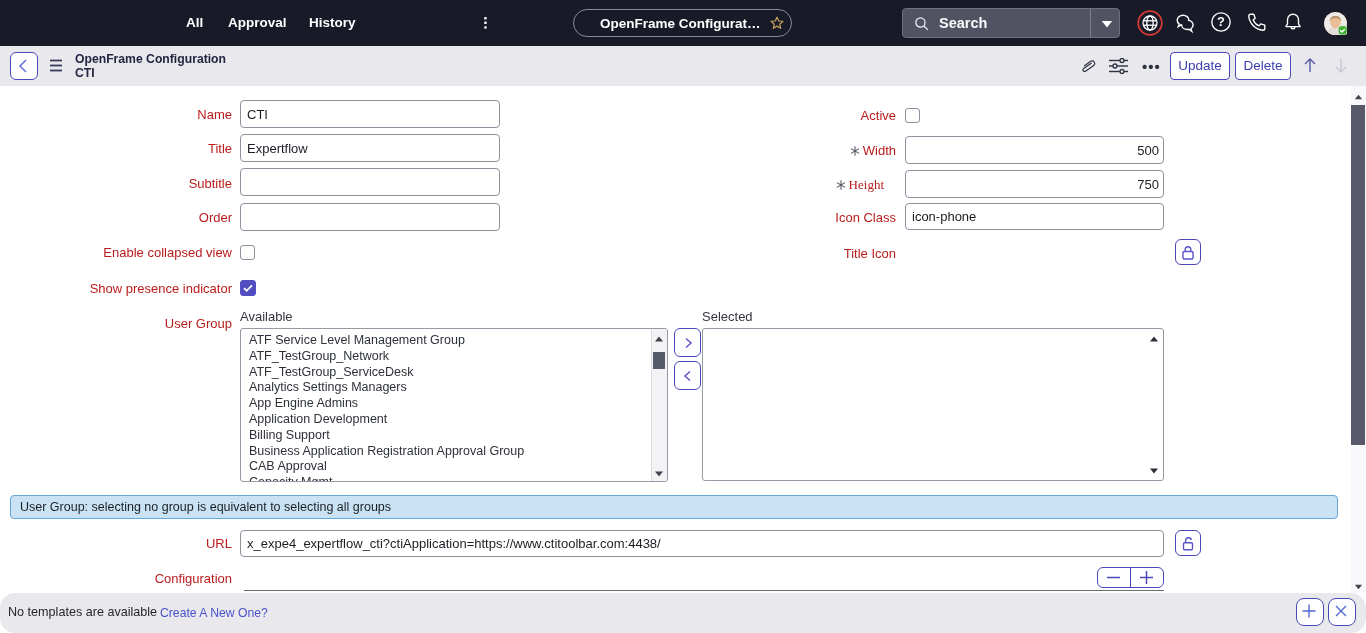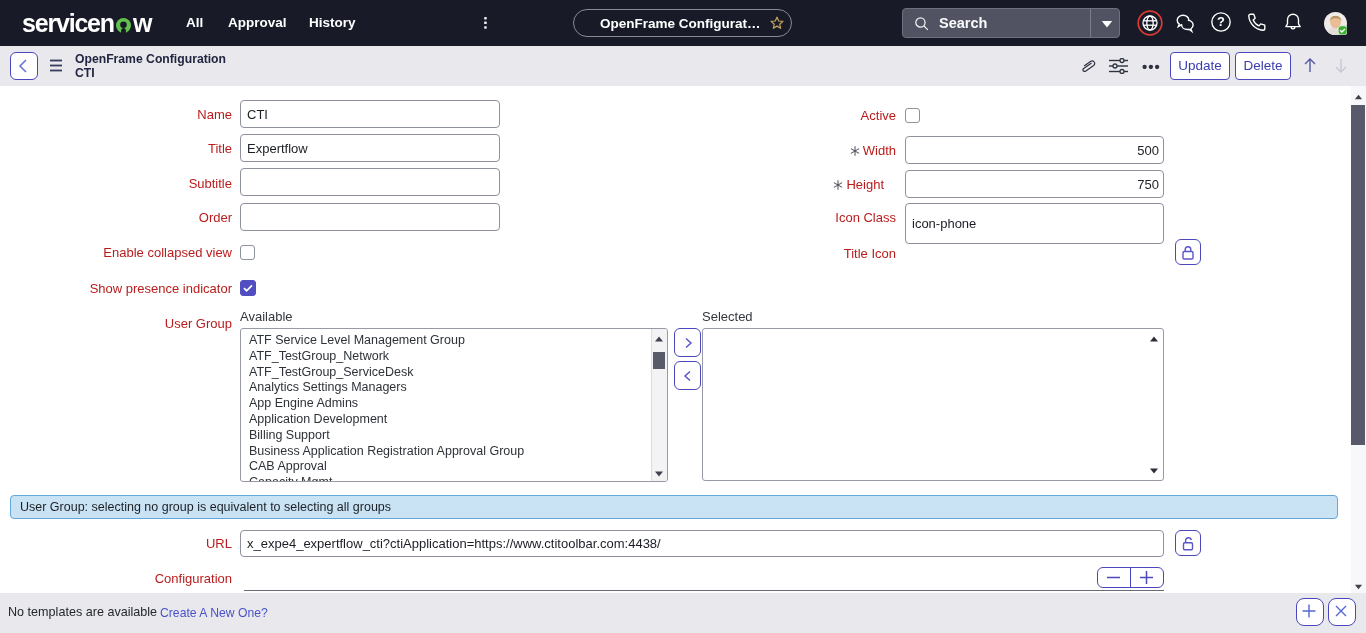--- a/index.html
+++ b/index.html
@@ -32,37 +32,32 @@
 .cbchecked { position:absolute; width:16px; height:16px; background:#514ec1; border:1px solid #514ec1; border-radius:3px; }
 .lockbtn { position:absolute; width:26px; height:26px; background:#fff; border:1px solid #4b48bb; border-radius:6px; display:flex; align-items:center; justify-content:center; }
 
 #listavail { position:absolute; left:240px; top:328px; width:428px; height:154px; background:#fff; border:1px solid #969aa4; border-radius:3px; overflow:hidden; }
 #listsel { position:absolute; left:702px; top:328px; width:462px; height:153px; background:#fff; border:1px solid #969aa4; border-radius:3px; }
 .litem { height:15.8px; line-height:15.8px; font-size:12.5px; color:#2e3238; padding-left:8px; white-space:nowrap; }
 .xferbtn { position:absolute; left:674px; width:27px; height:29px; background:#fff; border:1px solid #4b48bb; border-radius:6px; display:flex; align-items:center; justify-content:center; }
 
 #banner { position:absolute; left:10px; top:495px; width:1328px; height:24px; background:#c9e2f4; border:1px solid #64a7da; border-radius:4px; line-height:22px; font-size:12.5px; color:#1c2026; padding-left:9px; }
 
-#footer { position:absolute; left:0; top:593px; width:1366px; height:40px; background:#e9e9ed; }
+#footer { position:absolute; left:0; top:593px; width:1366px; height:40px; background:#e9e9ed;border-radius:15px; }
 .fbtn { position:absolute; top:598px; width:28px; height:28px; background:#fff; border:1.5px solid #4b48bb; border-radius:8px; }
 
 
 #sbtrack { position:absolute; left:1351px; top:86px; width:15px; height:507px; background:#f8f8fa; }
 #sbthumb { position:absolute; left:1351px; top:105px; width:14px; height:340px; background:#585a6b; }
 </style>
 </head>
 <body>
 <div id="page">
 
   <div id="topbar">
-    <div id="logo">servicen<svg style="width:15px;height:15px;margin:4px 1px 0 2px;" viewBox="0 0 20 20">
-          <circle cx="10" cy="10" r="10" fill="#63c14e"></circle>
-          <circle cx="10" cy="9" r="4.4" fill="#181b27"></circle>
-          <path d="M6.8 20 L6.8 15.5 L10 12.2 L13.2 15.5 L13.2 20 Z" fill="#181b27"></path>
-        </svg><span style="margin-left:1px;">w</span></div>
     <div class="navlink" style="left:186px;">All</div>
     <div class="navlink" style="left:228px;">Approval</div>
     <div class="navlink" style="left:309px;">History</div>
     <svg class="abs" style="left:484px; top:17px; width:3px; height:12px;" viewBox="0 0 3 12">
         <rect x="0.2" y="0" width="2.5" height="2.5" rx="0.6" fill="#f0f0f4"></rect>
         <rect x="0.2" y="4.6" width="2.5" height="2.5" rx="0.6" fill="#f0f0f4"></rect>
         <rect x="0.2" y="9.2" width="2.5" height="2.5" rx="0.6" fill="#f0f0f4"></rect>
       </svg>
     <div id="tabpill">
       <span class="txt">OpenFrame Configurat…</span>
@@ -179,26 +174,26 @@
         <path d="M3 7.2 l2.6 2.6 L11 4.4" fill="none" stroke="#fff" stroke-width="1.8"></path>
       </svg>
   </div>
 
   <div class="flabel" style="left:660px; top:108px; width:236px;">Active</div>
   <div class="cb" style="left:905px; top:108px;"></div>
   <div class="flabel" style="left:660px; top:143px; width:236px;"><svg style="width:10px;height:10px;vertical-align:-1px;margin-right:3px;" viewBox="0 0 10 10">
         <path d="M5 0.3 V9.7 M0.9 2.6 L9.1 7.4 M9.1 2.6 L0.9 7.4" stroke="#50545e" stroke-width="1.05" fill="none"></path>
       </svg>Width</div>
   <div class="finput" style="left:905px; top:136px; width:259px; height:28px; justify-content:flex-end; padding:0 4px;">500</div>
-  <div class="flabel" style="left:648px; top:177px; width:236px;"><svg style="width:10px;height:10px;vertical-align:-1px;margin-right:3px;" viewBox="0 0 10 10">
+  <div class="flabel" style="left:648px; top:177px; width:236px;font-family:Liberation Serif, serif;"><svg style="width:10px;height:10px;vertical-align:-1px;margin-right:3px;" viewBox="0 0 10 10">
         <path d="M5 0.3 V9.7 M0.9 2.6 L9.1 7.4 M9.1 2.6 L0.9 7.4" stroke="#50545e" stroke-width="1.05" fill="none"></path>
       </svg>Height</div>
   <div class="finput" style="left:905px; top:170px; width:259px; height:28px; justify-content:flex-end; padding:0 4px;">750</div>
   <div class="flabel" style="left:660px; top:210px; width:236px;">Icon Class</div>
-  <div class="finput" style="left:905px; top:203px; width:259px; height:41px;">icon-phone</div>
+  <div class="finput" style="left:905px; top:203px; width:259px; height:27px;">icon-phone</div>
   <div class="flabel" style="left:660px; top:246px; width:236px;">Title Icon</div>
   <div class="lockbtn" style="left:1175px; top:239px;">
     <svg width="14" height="15" viewBox="0 0 14 15">
         <rect x="2" y="6.5" width="10" height="7.5" rx="1.2" fill="none" stroke="#5a55c8" stroke-width="1.4"></rect>
         <path d="M4.2 6.5 V4.5 a2.8 2.8 0 0 1 5.6 0 V6.5" fill="none" stroke="#5a55c8" stroke-width="1.4"></path>
       </svg>
   </div>
 
   <div class="flabel" style="left:0; top:316px; width:232px;">User Group</div>
   <div class="abs" style="left:240px; top:309px; font-size:13px; color:#33363e;">Available</div>

